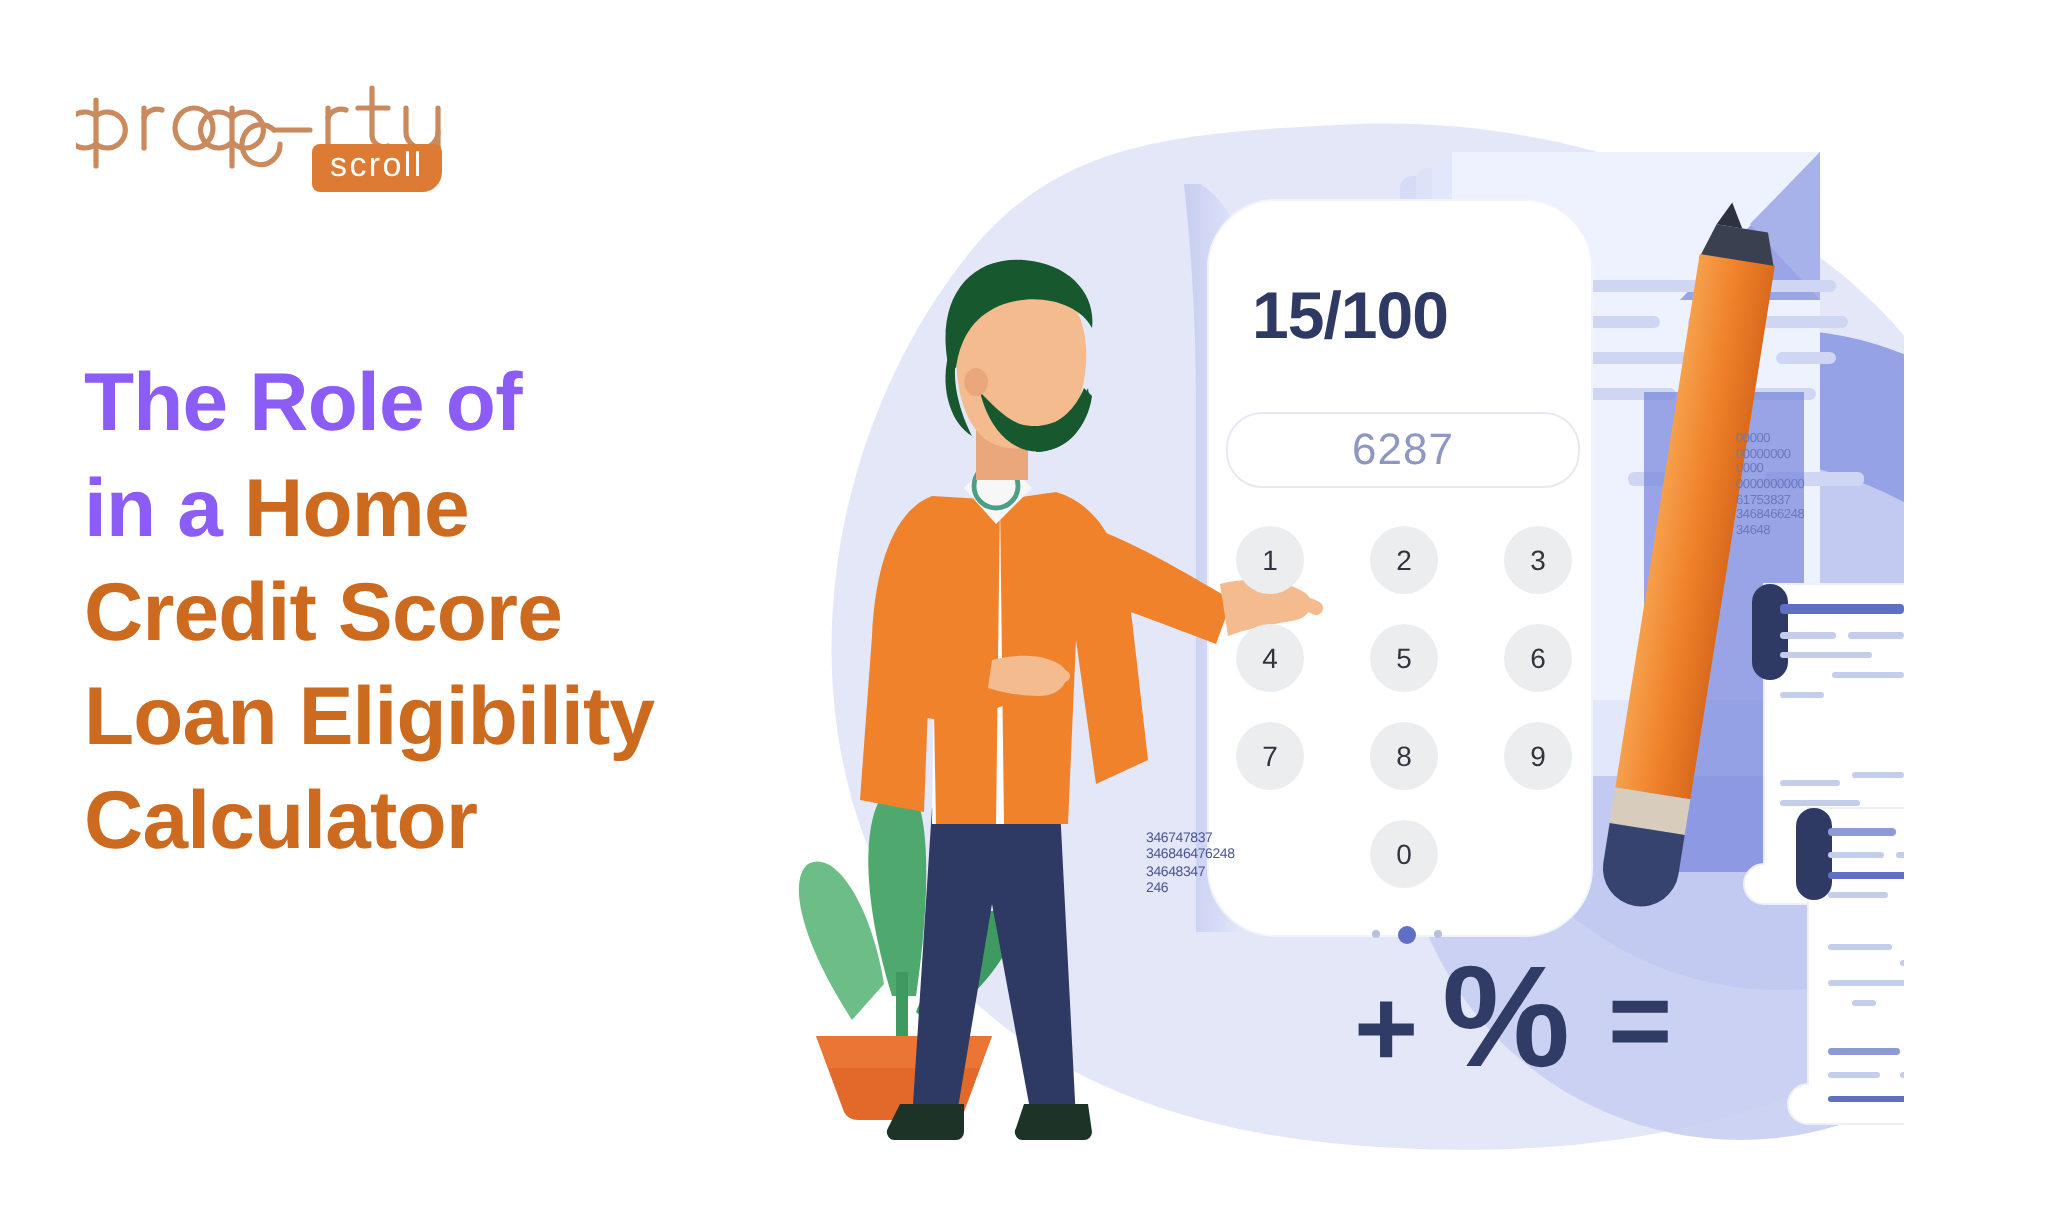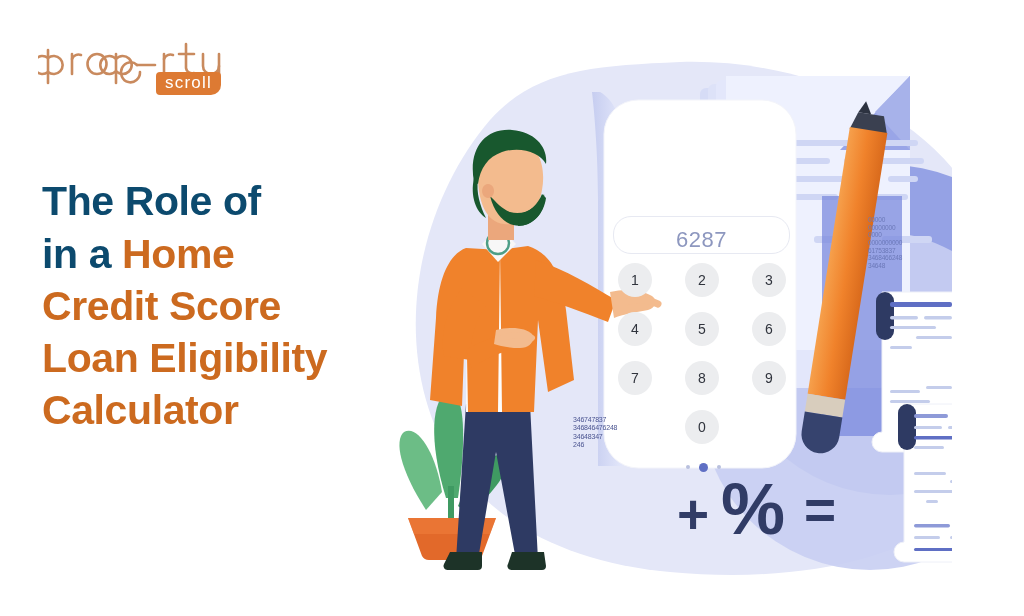--- a/index.html
+++ b/index.html
@@ -33,21 +33,21 @@
     line-height:1;
   }
 
   
   .headline{
     position:absolute;left:42px;top:148px;width:400px;
     font-size:41px;line-height:1.27;font-weight:bold;
     letter-spacing:-0.4px;
   }
   .hl-line{display:block;white-space:nowrap;}
-  .dark{color:#0c4a6e;}
+  .dark{color:#8b5cf6;}
   .accent{color:#cc6a1f;}
 
   
   .art{
     position:absolute;left:370px;top:0;width:654px;height:616px;
   }
   .art svg{display:block;width:654px;height:616px;}
 
   
   .numblock{
@@ -61,25 +61,25 @@
   #nums-left{left:573px;top:416px;font-size:7px;}
   #nums-right{left:868px;top:216px;font-size:6.5px;color:#6b78b8;}
 
   
   .calc-title{
     position:absolute;left:626px;top:139px;
     font-size:33px;font-weight:bold;color:#2e3a63;
     letter-spacing:-0.5px;
   }
   .calc-display{
-    position:absolute;left:613px;top:216px;
+    position:absolute;left:613px;top:206px;
     width:175px;height:36px;
     border:1.5px solid #e7e9f2;border-radius:18px;
     background:#ffffff;
-    display:flex;align-items:flex-end;justify-content:center;
+    display:flex;align-items:center;justify-content:center;
   }
   .calc-display-value{
     font-size:22px;color:#8d97bf;letter-spacing:0.5px;
   }
   .keypad{
     position:absolute;left:605px;top:263px;width:195px;height:180px;
   }
   .key{
     position:absolute;width:34px;height:34px;border-radius:50%;
     background:#ecedef;
@@ -301,20 +301,21 @@
 
         <g>
           <rect x="234" y="100" width="192" height="368" rx="34" fill="#ffffff" opacity="0"></rect>
         </g>
 
       </g>
     </svg>
 
   </div>
 
+  <div class="calc-title">15/100</div>
 
   <div class="calc-display">
     <span class="calc-display-value">6287</span>
   </div>
 
   <div class="keypad">
     <div class="key" style="left:13px;top:0px;">1</div>
     <div class="key" style="left:80px;top:0px;">2</div>
     <div class="key" style="left:147px;top:0px;">3</div>
     <div class="key" style="left:13px;top:49px;">4</div>

